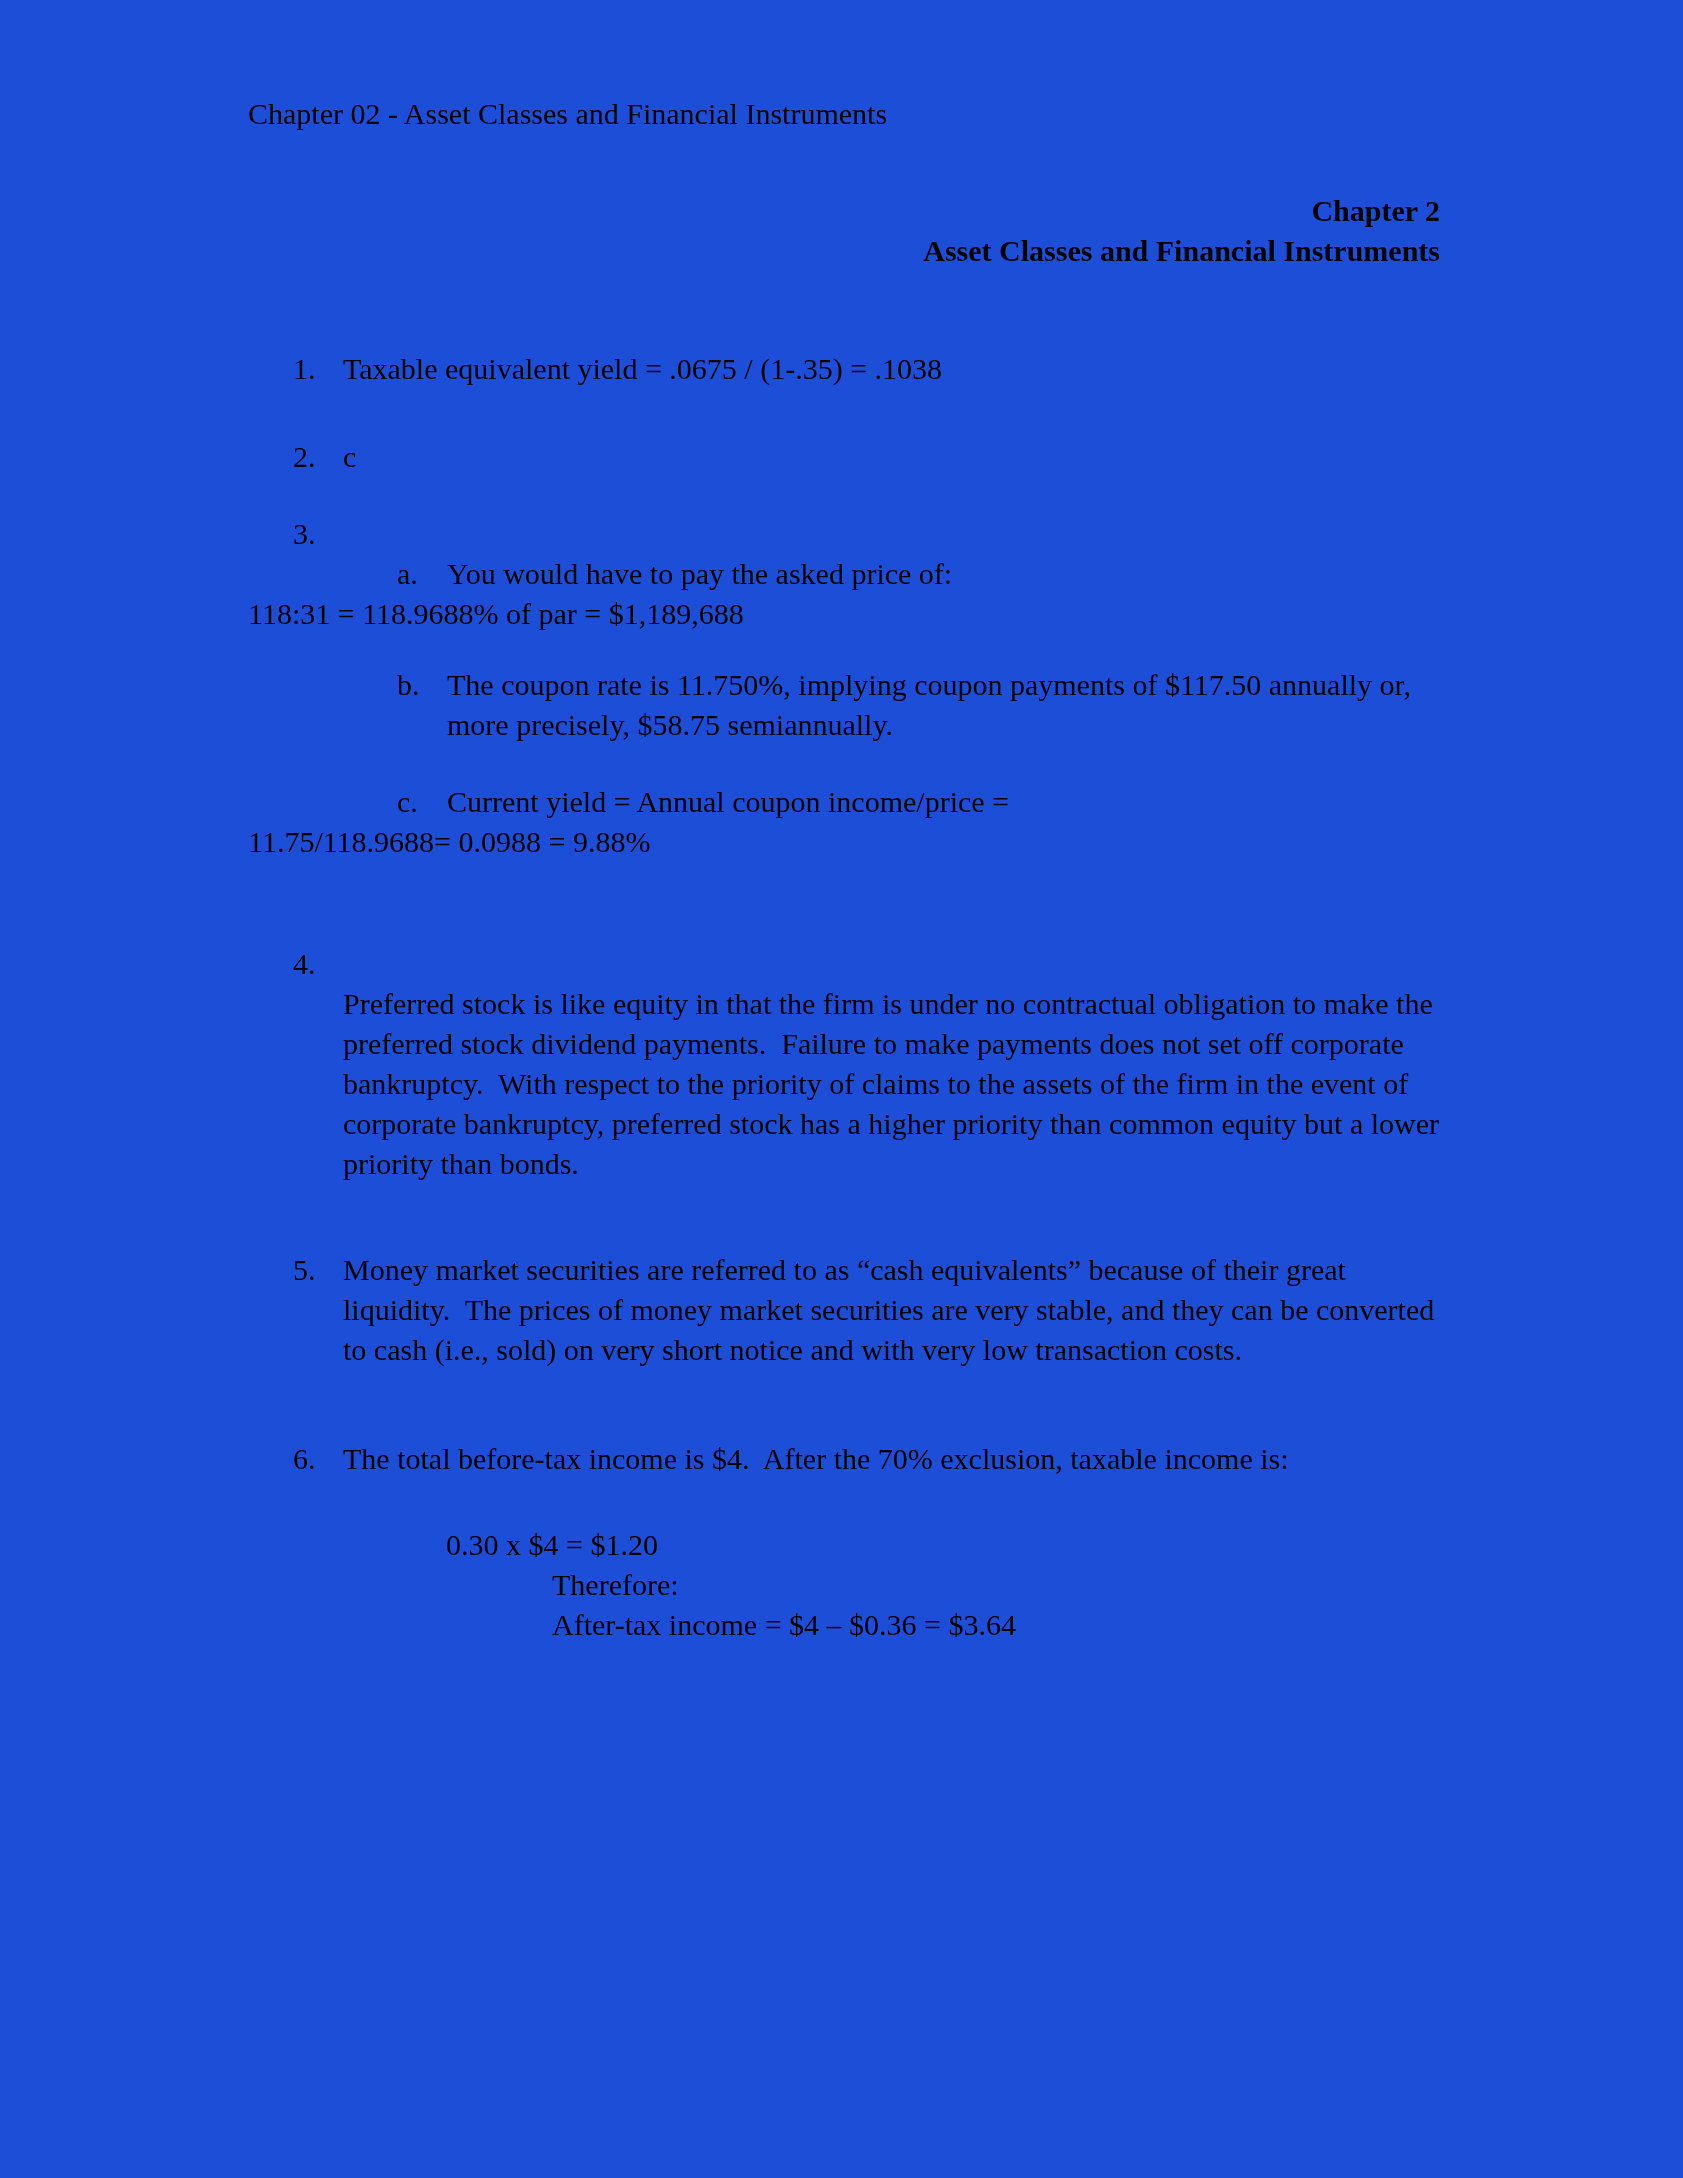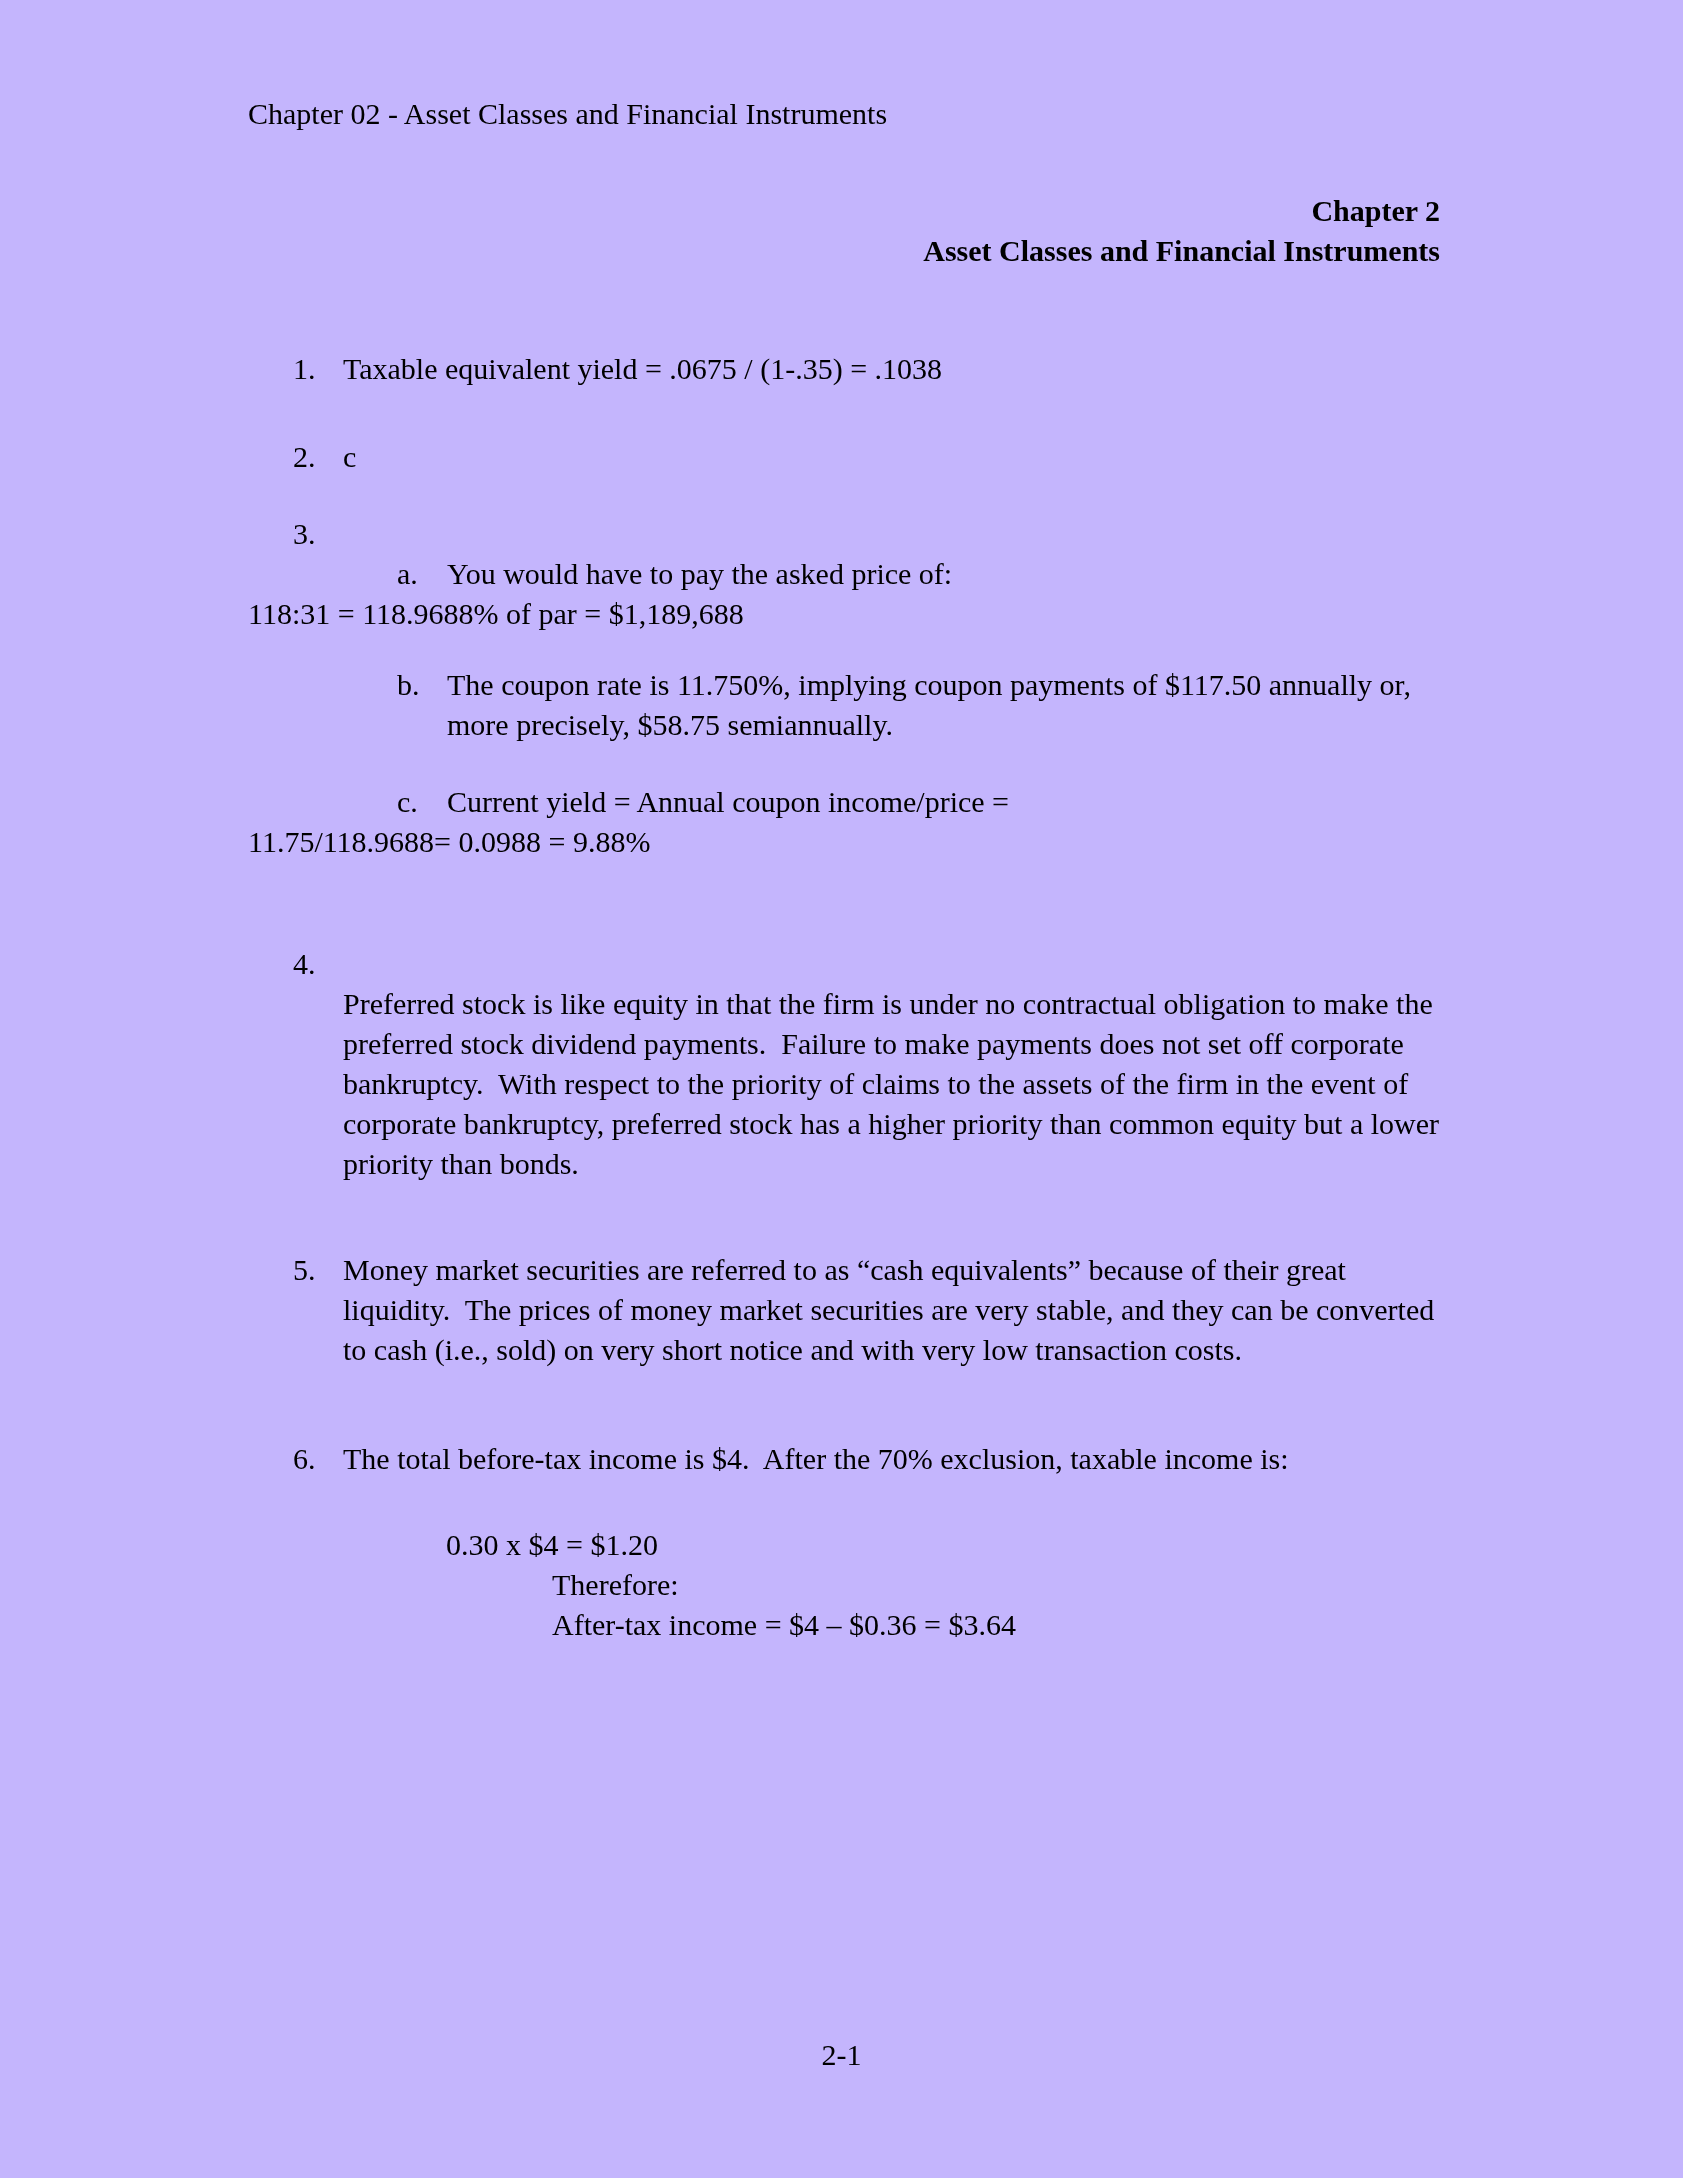--- a/index.html
+++ b/index.html
@@ -4,21 +4,21 @@
 <style>
   html, body {
     margin: 0;
     padding: 0;
     background: #ffffff;
   }
   .page {
     position: relative;
     width: 1683px;
     height: 2178px;
-    background: #c4b5fd;
+    background: #1d4ed8;
     color: #000000;
     font-family: "Liberation Serif", "DejaVu Serif", serif;
     font-size: 30px;
     line-height: 40px;
     box-sizing: border-box;
     padding: 94px 243px 0 248px;
     overflow: hidden;
   }
   .txt { white-space: pre-wrap; }
   .doc-header {
@@ -121,16 +121,15 @@
   </div>
 
   <div class="row item mt-item-6">
     <span class="num">6.</span>
     <div class="body txt">The total before-tax income is $4.  After the 70% exclusion, taxable income is:</div>
   </div>
   <div class="cont-calc">0.30 x $4 = $1.20</div>
   <div class="cont-deep">Therefore:</div>
   <div class="cont-deep">After-tax income = $4 – $0.36 = $3.64</div>
 
-  <div class="page-footer">2-1</div>
 
 </div>
 
 
 </body></html>

